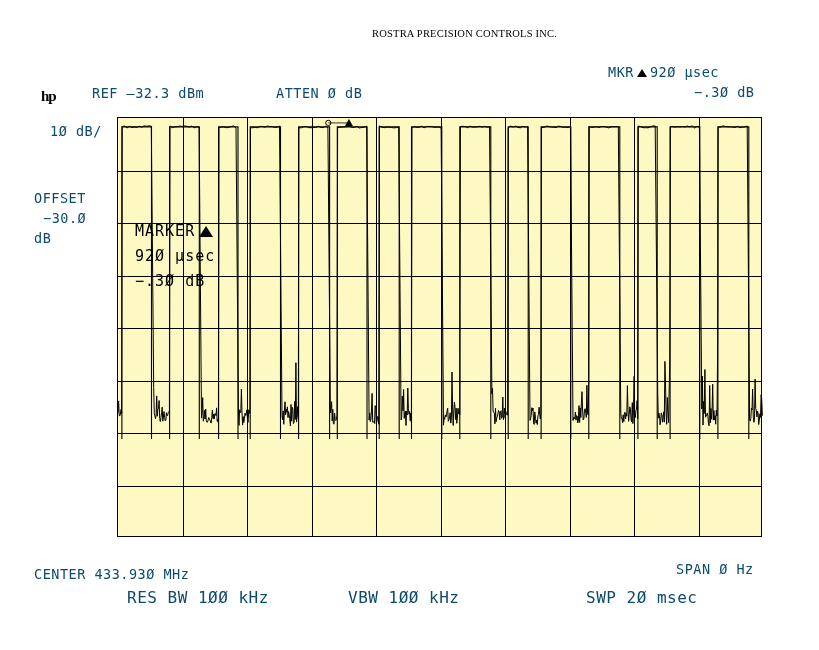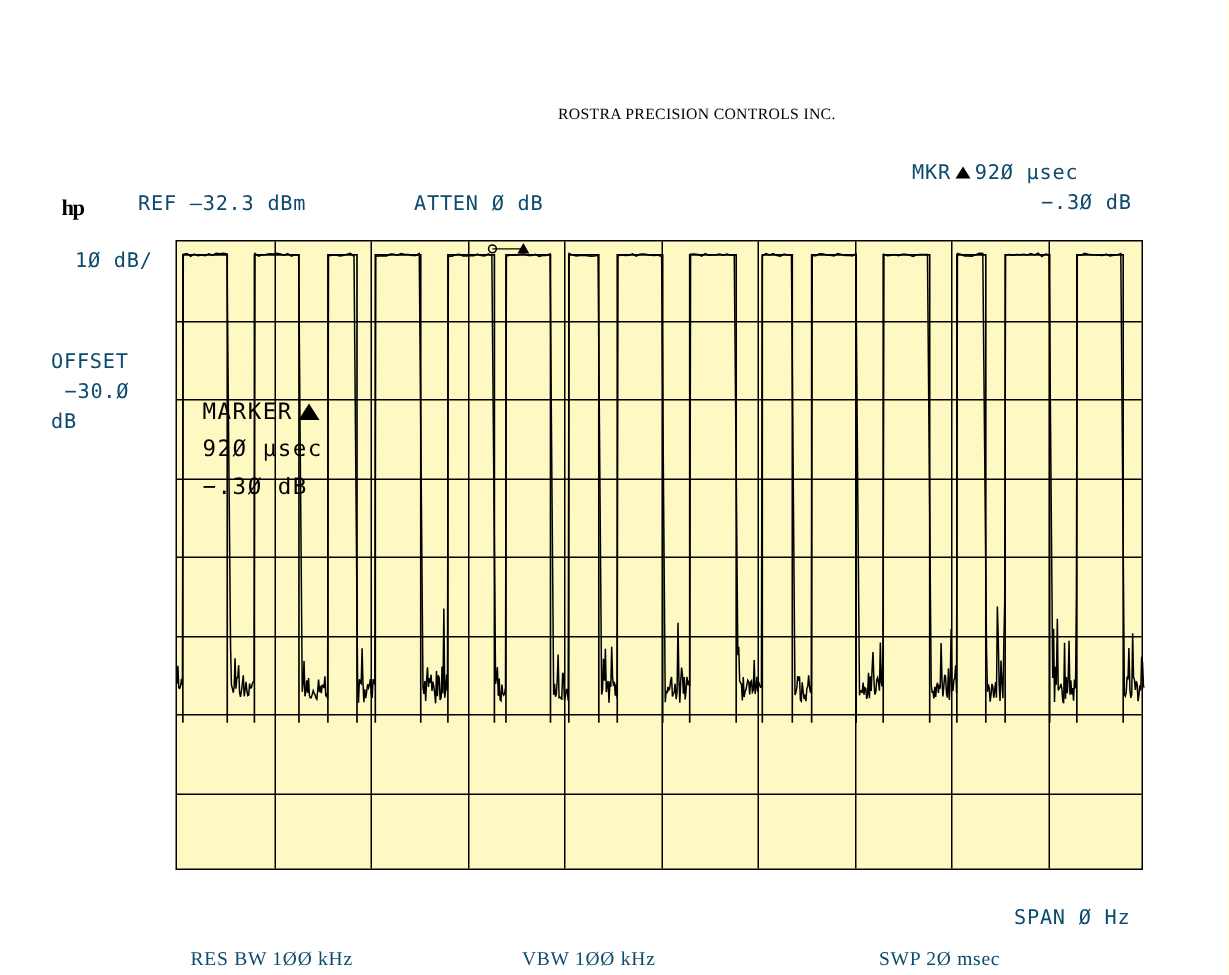--- a/index.html
+++ b/index.html
@@ -4,21 +4,21 @@
 <style>
   html,body{margin:0;padding:0;}
   body{
     width:819px;height:650px;
     background:#ffffff;
     font-family:"Liberation Sans", sans-serif;
     color:#000;
     position:relative;
     overflow:hidden;
   }
-  .page{position:absolute;inset:0;margin-top:43px;}
+  .page{position:absolute;inset:0;}
 
   
   .stamp{
     position:absolute;
     left:372px;top:28px;
     font-family:"Liberation Serif", serif;
     font-size:10.5px;
     line-height:12.5px;
     letter-spacing:.2px;
     white-space:nowrap;
@@ -38,21 +38,21 @@
 
   
   .an{
     position:absolute;
     font-family:"DejaVu Sans Mono", monospace;
     font-size:13.5px;
     letter-spacing:.5px;
     white-space:nowrap;
     color:#0c4a6e;
   }
-  .an.small{font-size:13px;font-family:Liberation Serif, serif;}
+  .an.small{font-size:16px;}
 
   .hp{
     position:absolute;
     left:41px;top:88px;
     font-family:"Liberation Serif", serif;
     font-size:15px;
     font-weight:600;
     letter-spacing:-1px;
   }
 
@@ -155,18 +155,19 @@
 
     <div class="markerblock" style="left:17px;top:101px;">
       <div>
         <span>MARKER</span><span class="tri"></span>
       </div>
       <div>92Ø  µsec</div>
       <div>−.3Ø  dB</div>
     </div>
   </div>
 
+  <div class="an footer-row" style="left:34px;top:566px;">CENTER  433.93Ø  MHz</div>
   <div class="an footer-row" style="left:676px;top:561px;">SPAN  Ø Hz</div>
   <div class="an footer-row small" style="left:127px;top:588px;">RES BW 1ØØ kHz</div>
   <div class="an footer-row small" style="left:348px;top:588px;">VBW 1ØØ kHz</div>
   <div class="an footer-row small" style="left:586px;top:588px;">SWP 2Ø msec</div>
 
 </div>
 
 </body></html>

